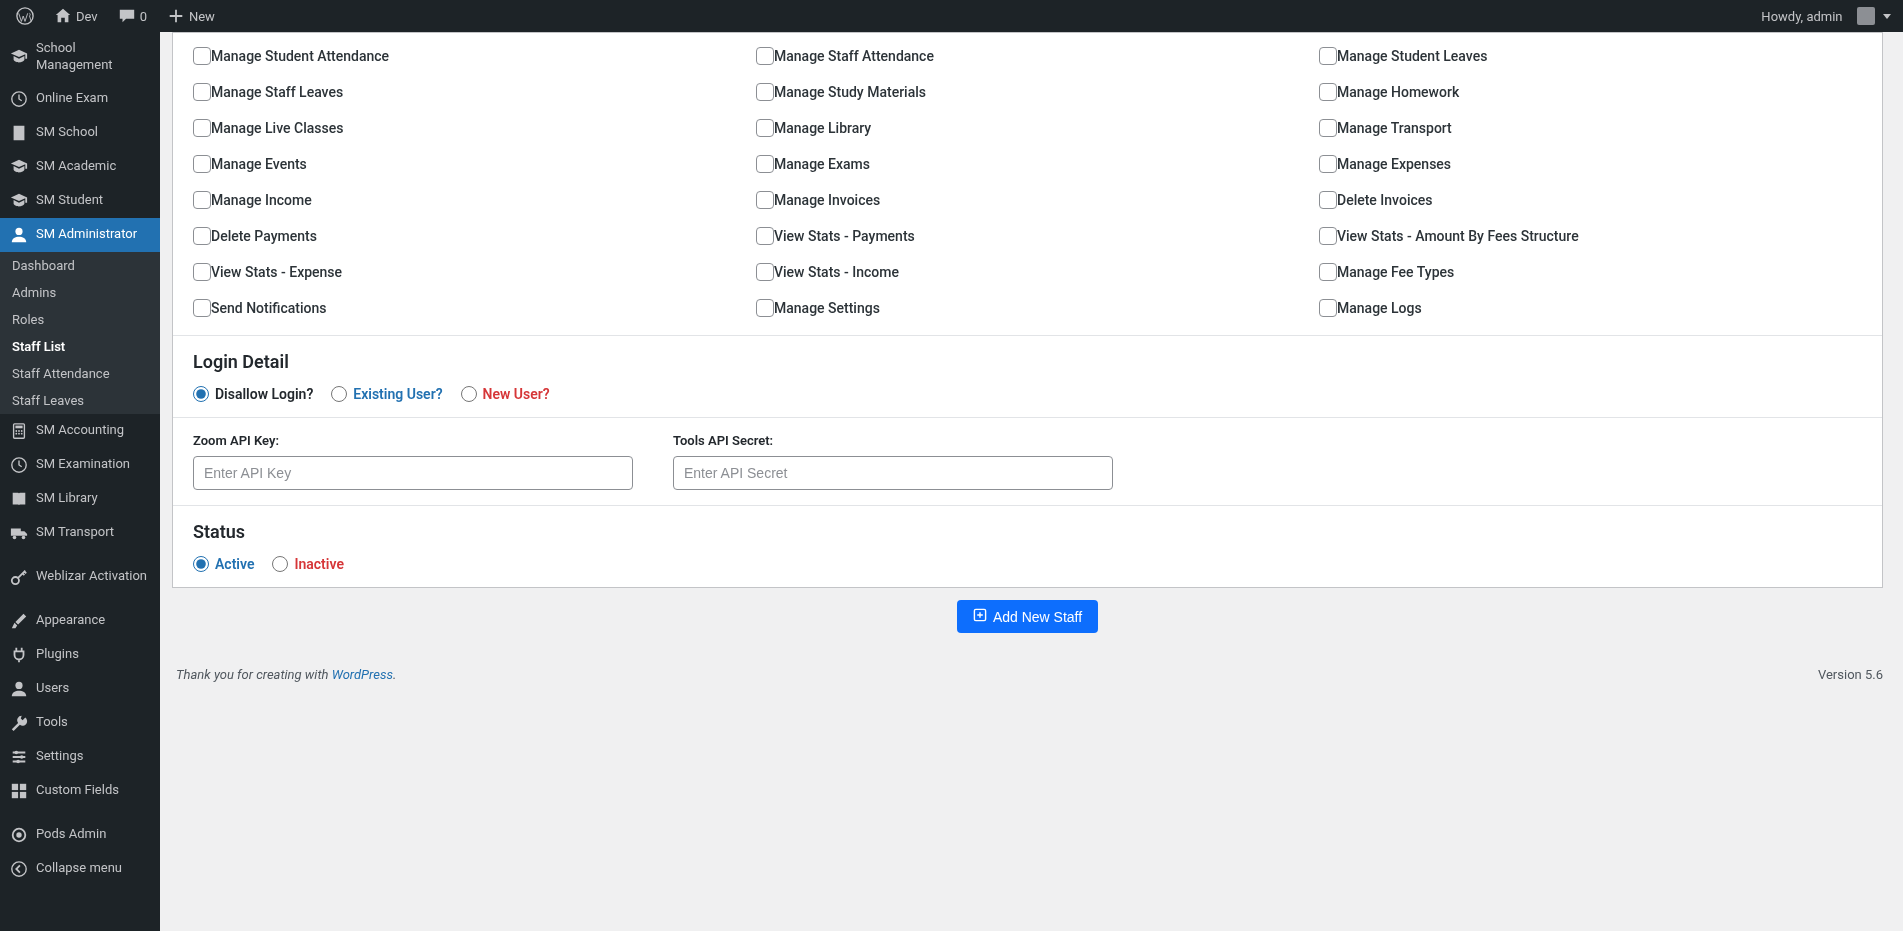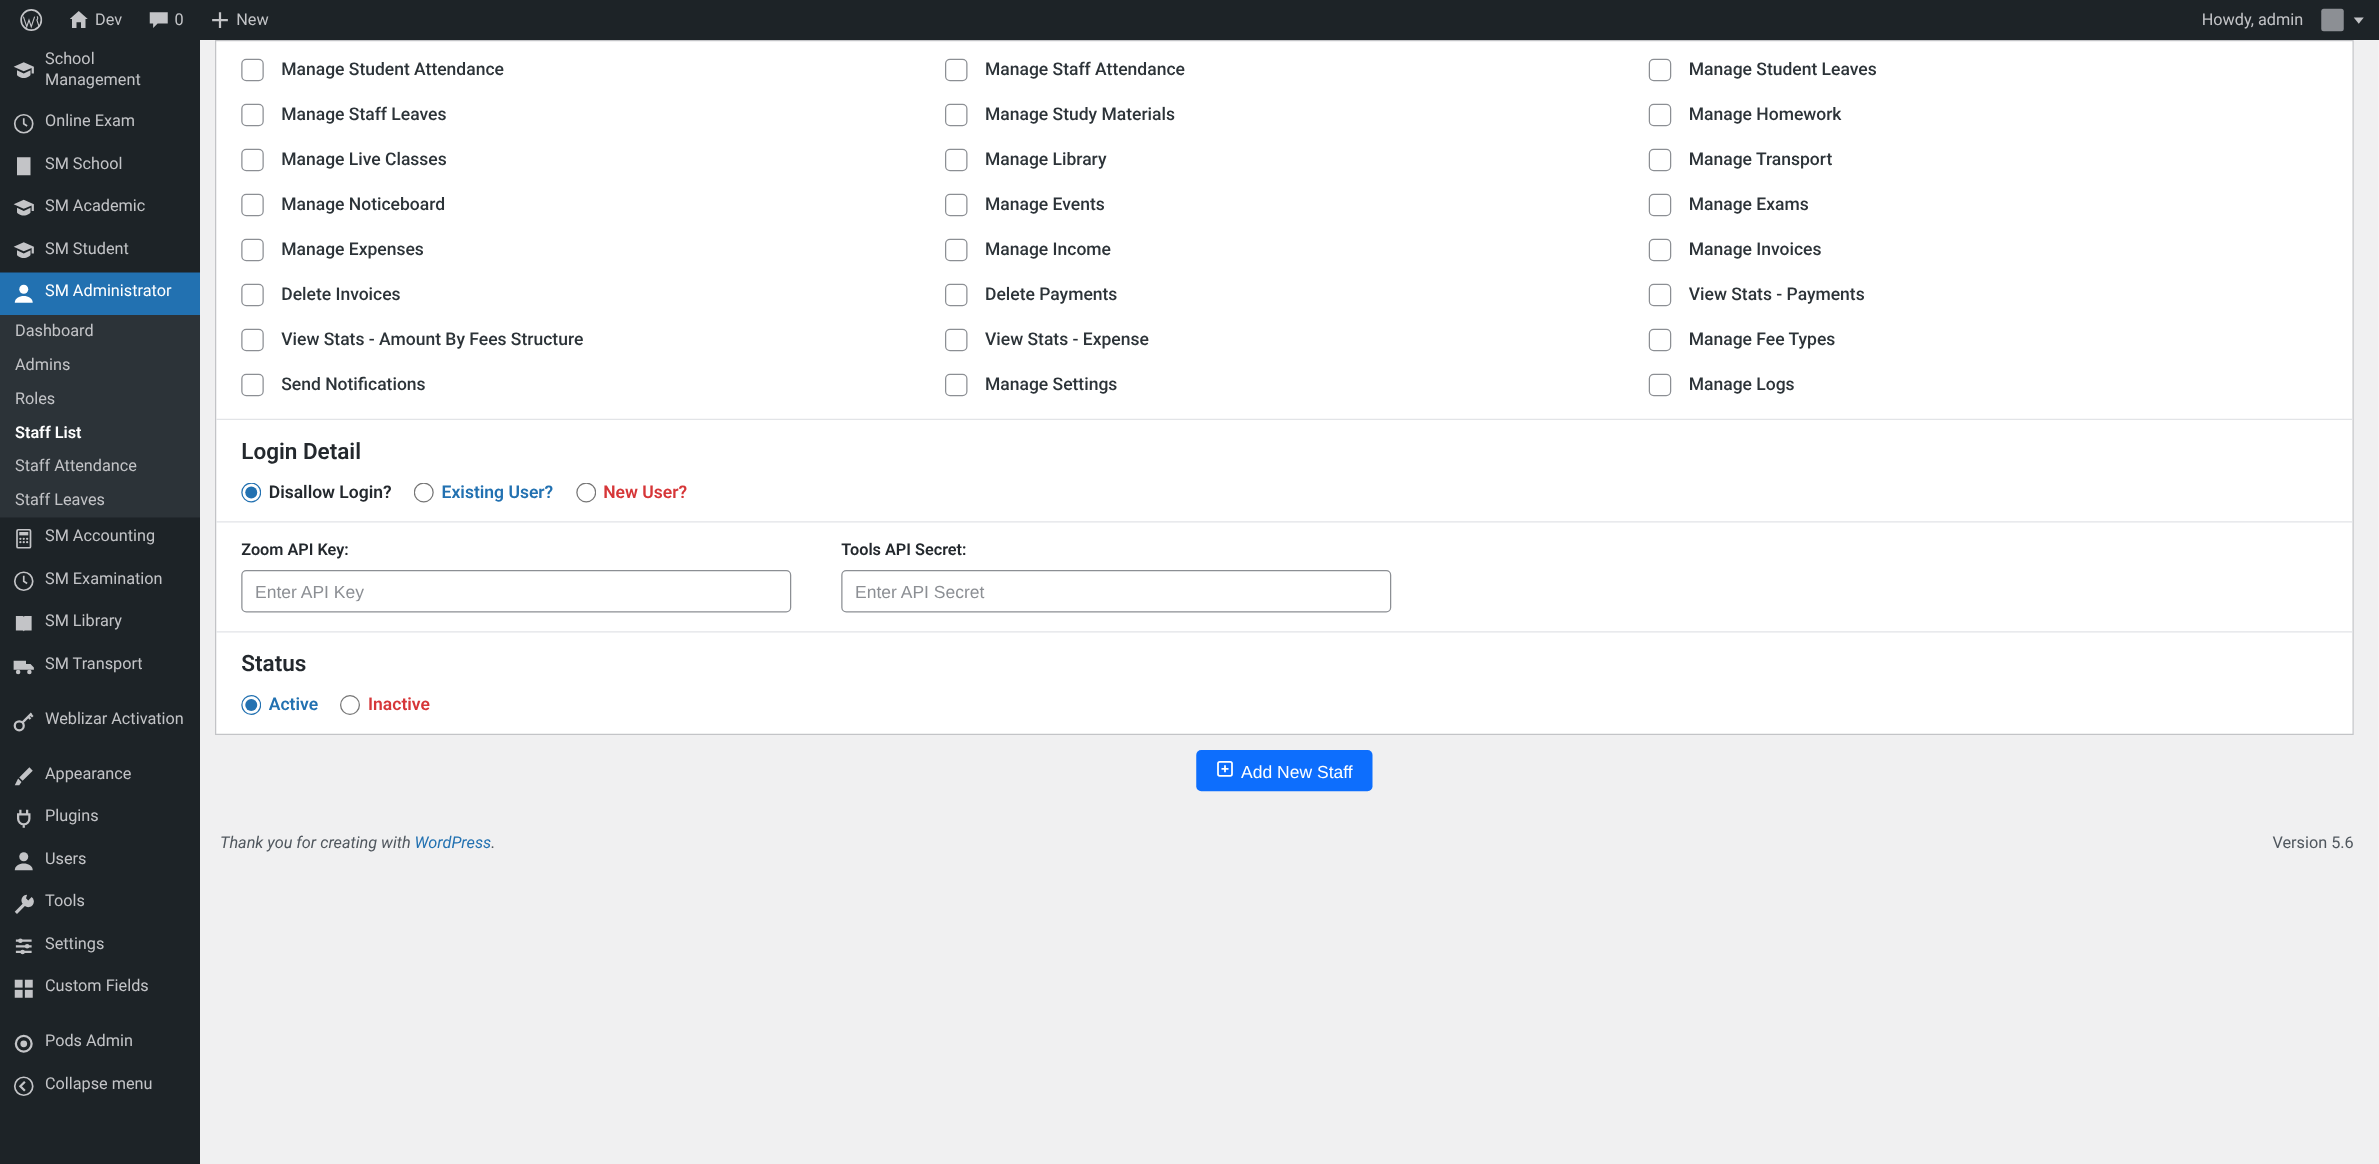--- a/index.html
+++ b/index.html
@@ -14,21 +14,21 @@
 .menu-item.active::after { content: ""; position: absolute; right: -8px; top: 50%; transform: translateY(-50%); border: 8px solid transparent; border-right-color: #f0f0f1; }
 .menu-icon { width: 18px; height: 18px; display: inline-flex; align-items: center; justify-content: center; flex-shrink: 0; }
 .submenu { background: #2c3338; }
 .submenu a { display: block; padding: 6px 12px; color: #c3c4c7; text-decoration: none; font-size: 13px; }
 .submenu a.current { color: #fff; font-weight: 600; }
 .content { margin-left: 160px; margin-top: 32px; padding: 0; }
 .panel { background: #fff; border: 1px solid #c3c4c7; margin: 10px 20px 0 12px; }
 .section { padding: 15px 20px; border-bottom: 1px solid #e2e4e7; }
 .section:last-child { border-bottom: none; }
 .perm-grid { display: grid; grid-template-columns: repeat(3, 1fr); gap: 18px 20px; padding: 14px 20px 18px 20px; }
-.perm-item { display: flex; align-items: center; gap: 14px; }
+.perm-item { display: flex; align-items: center; }
 .perm-item input[type="checkbox"] { width: 18px; height: 18px; border: 1px solid #8c8f94; border-radius: 4px; appearance: none; cursor: pointer; background: #fff; }
 .perm-item label { font-size: 14px; color: #2c3338; font-weight: 500; cursor: pointer; }
 .section h2 { font-size: 18px; font-weight: 600; color: #23282d; margin-bottom: 14px; }
 .radio-row { display: flex; align-items: center; gap: 18px; flex-wrap: wrap; }
 .radio-item { display: flex; align-items: center; gap: 6px; }
 .radio-item input[type="radio"] { width: 16px; height: 16px; cursor: pointer; accent-color: #2271b1; }
 .radio-item label { font-size: 14px; font-weight: 600; cursor: pointer; }
 .lbl-default { color: #23282d; }
 .lbl-blue { color: #2271b1; }
 .lbl-red { color: #d63638; }
@@ -308,24 +308,20 @@
         <div class="perm-item">
           <input type="checkbox" style="">
           <label>Manage Library</label>
         </div>
         <div class="perm-item">
           <input type="checkbox" style="">
           <label>Manage Transport</label>
         </div>
         <div class="perm-item">
           <input type="checkbox" style="">
-          <label>Manage Noticeboard</label>
-        </div>
-        <div class="perm-item">
-          <input type="checkbox" style="">
           <label>Manage Events</label>
         </div>
         <div class="perm-item">
           <input type="checkbox" style="">
           <label>Manage Exams</label>
         </div>
         <div class="perm-item">
           <input type="checkbox" style="">
           <label>Manage Expenses</label>
         </div>
@@ -349,20 +345,24 @@
           <input type="checkbox" style="">
           <label>View Stats - Payments</label>
         </div>
         <div class="perm-item">
           <input type="checkbox" style="">
           <label>View Stats - Amount By Fees Structure</label>
         </div>
         <div class="perm-item">
           <input type="checkbox" style="">
           <label>View Stats - Expense</label>
+        </div>
+        <div class="perm-item">
+          <input type="checkbox" style="">
+          <label>View Stats - Income</label>
         </div>
         <div class="perm-item">
           <input type="checkbox" style="">
           <label>Manage Fee Types</label>
         </div>
         <div class="perm-item">
           <input type="checkbox" style="">
           <label>Send Notifications</label>
         </div>
         <div class="perm-item">

